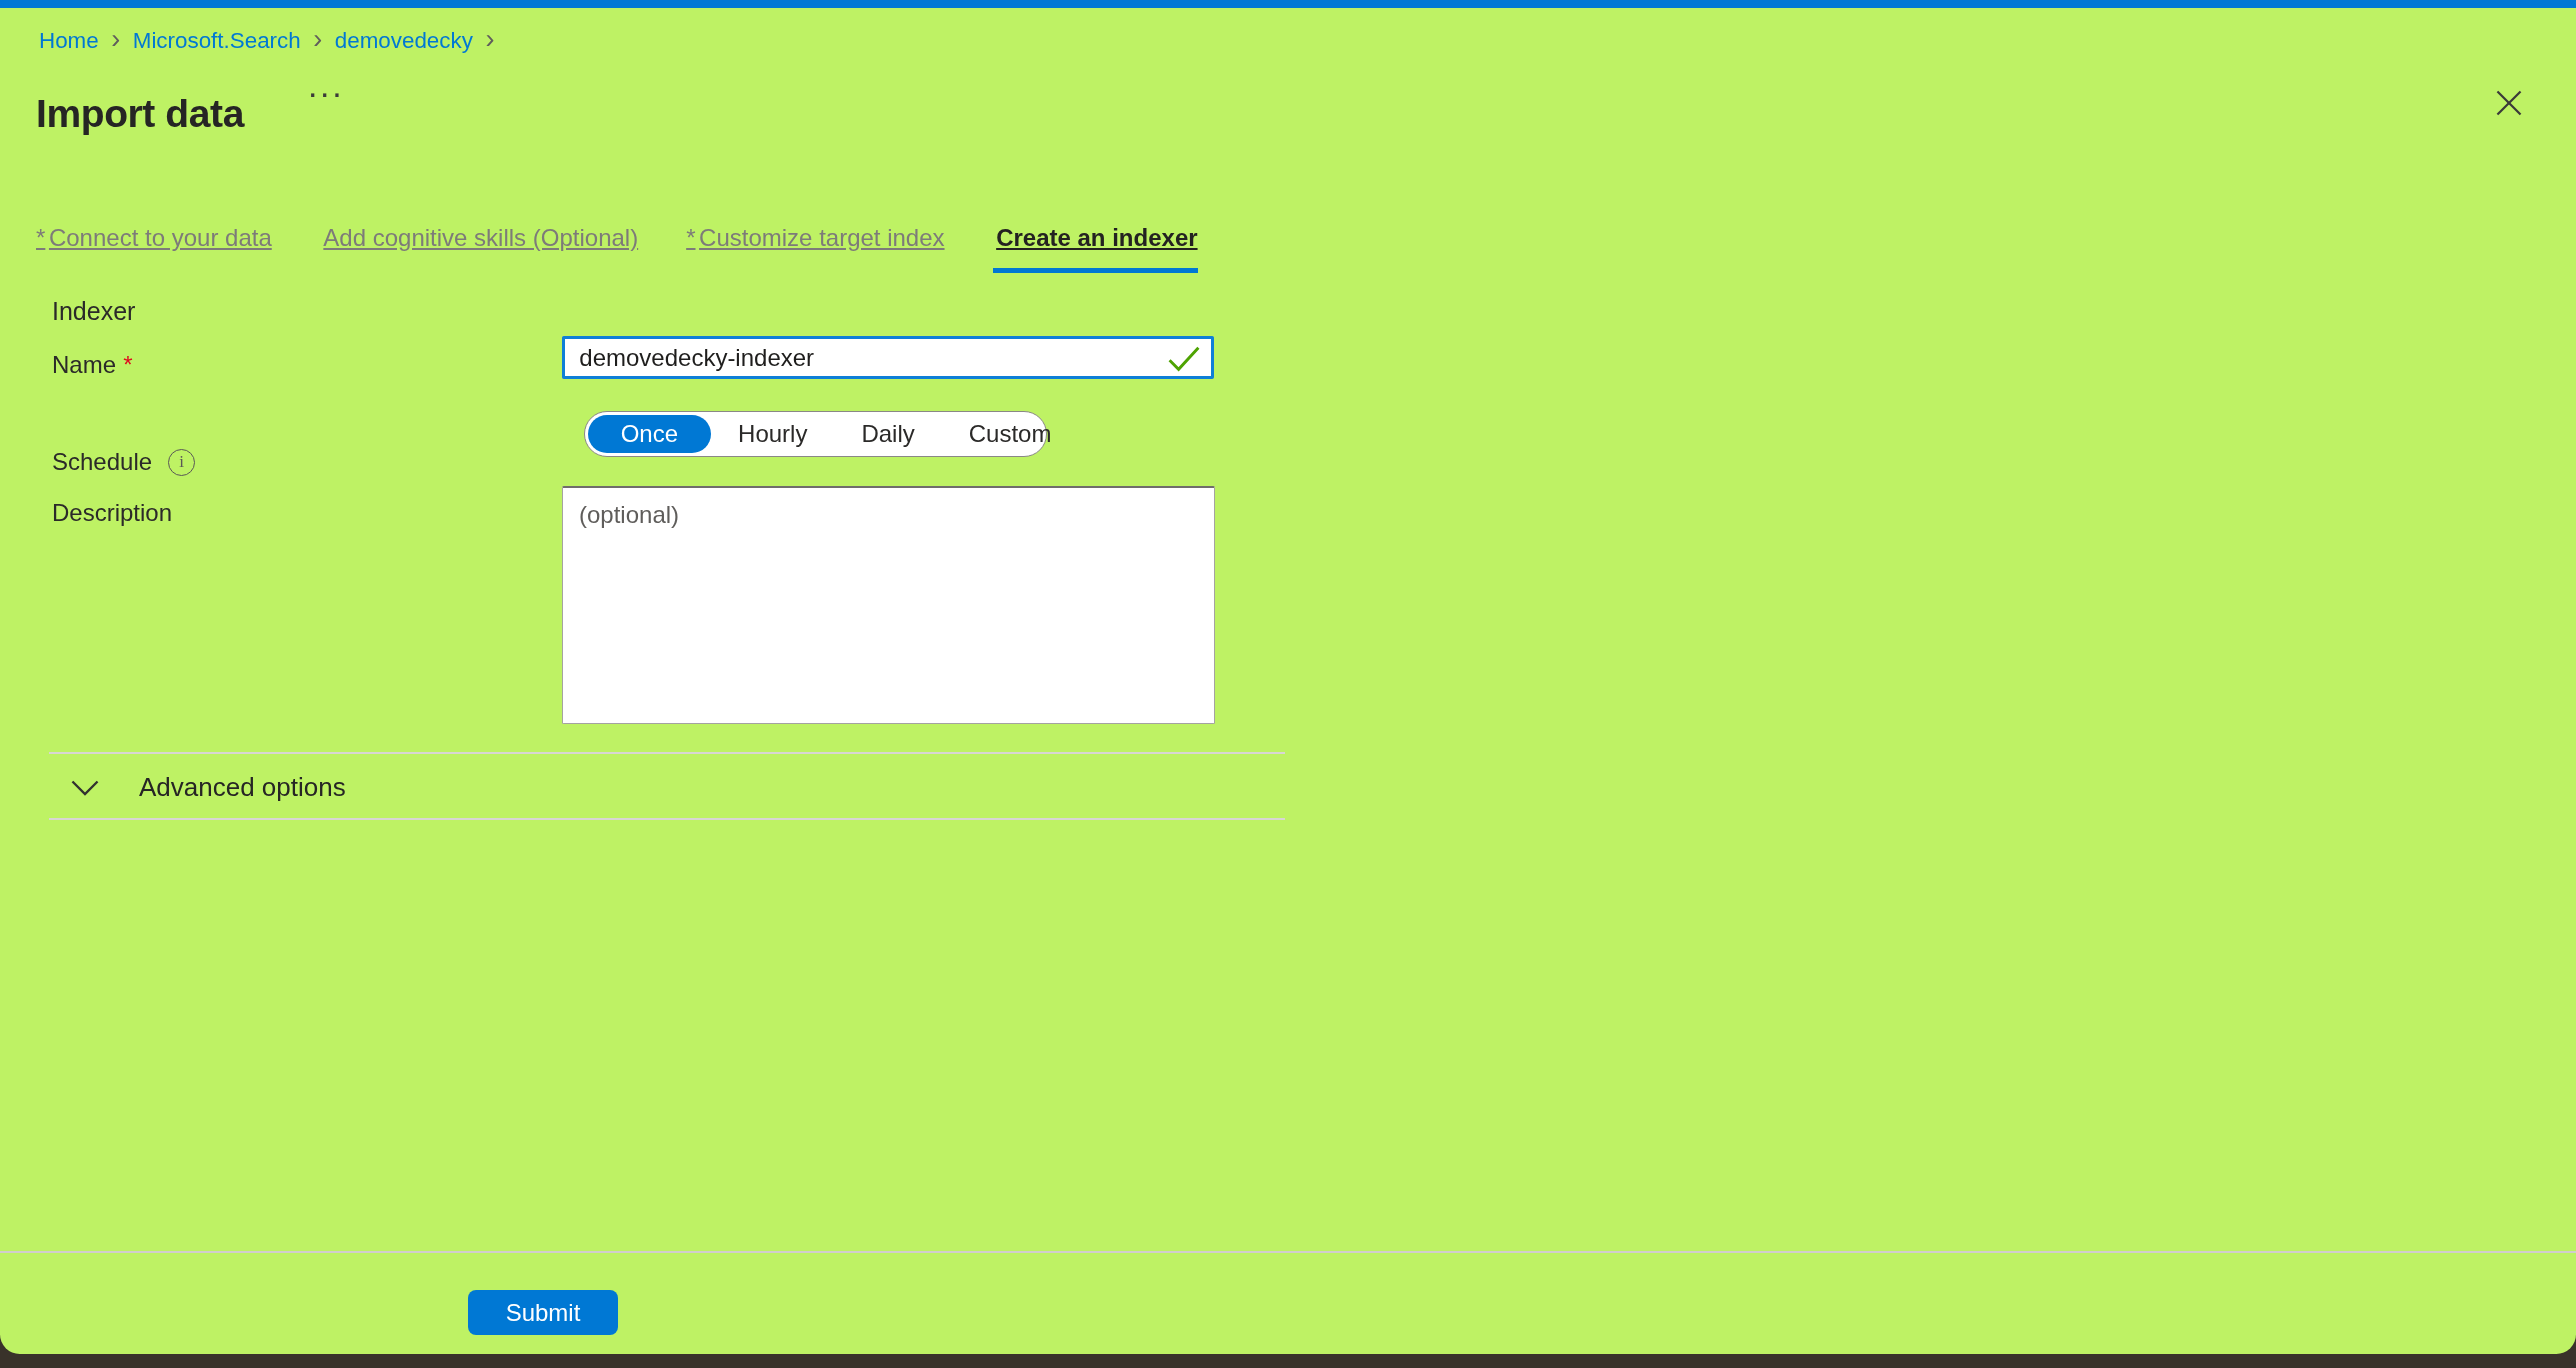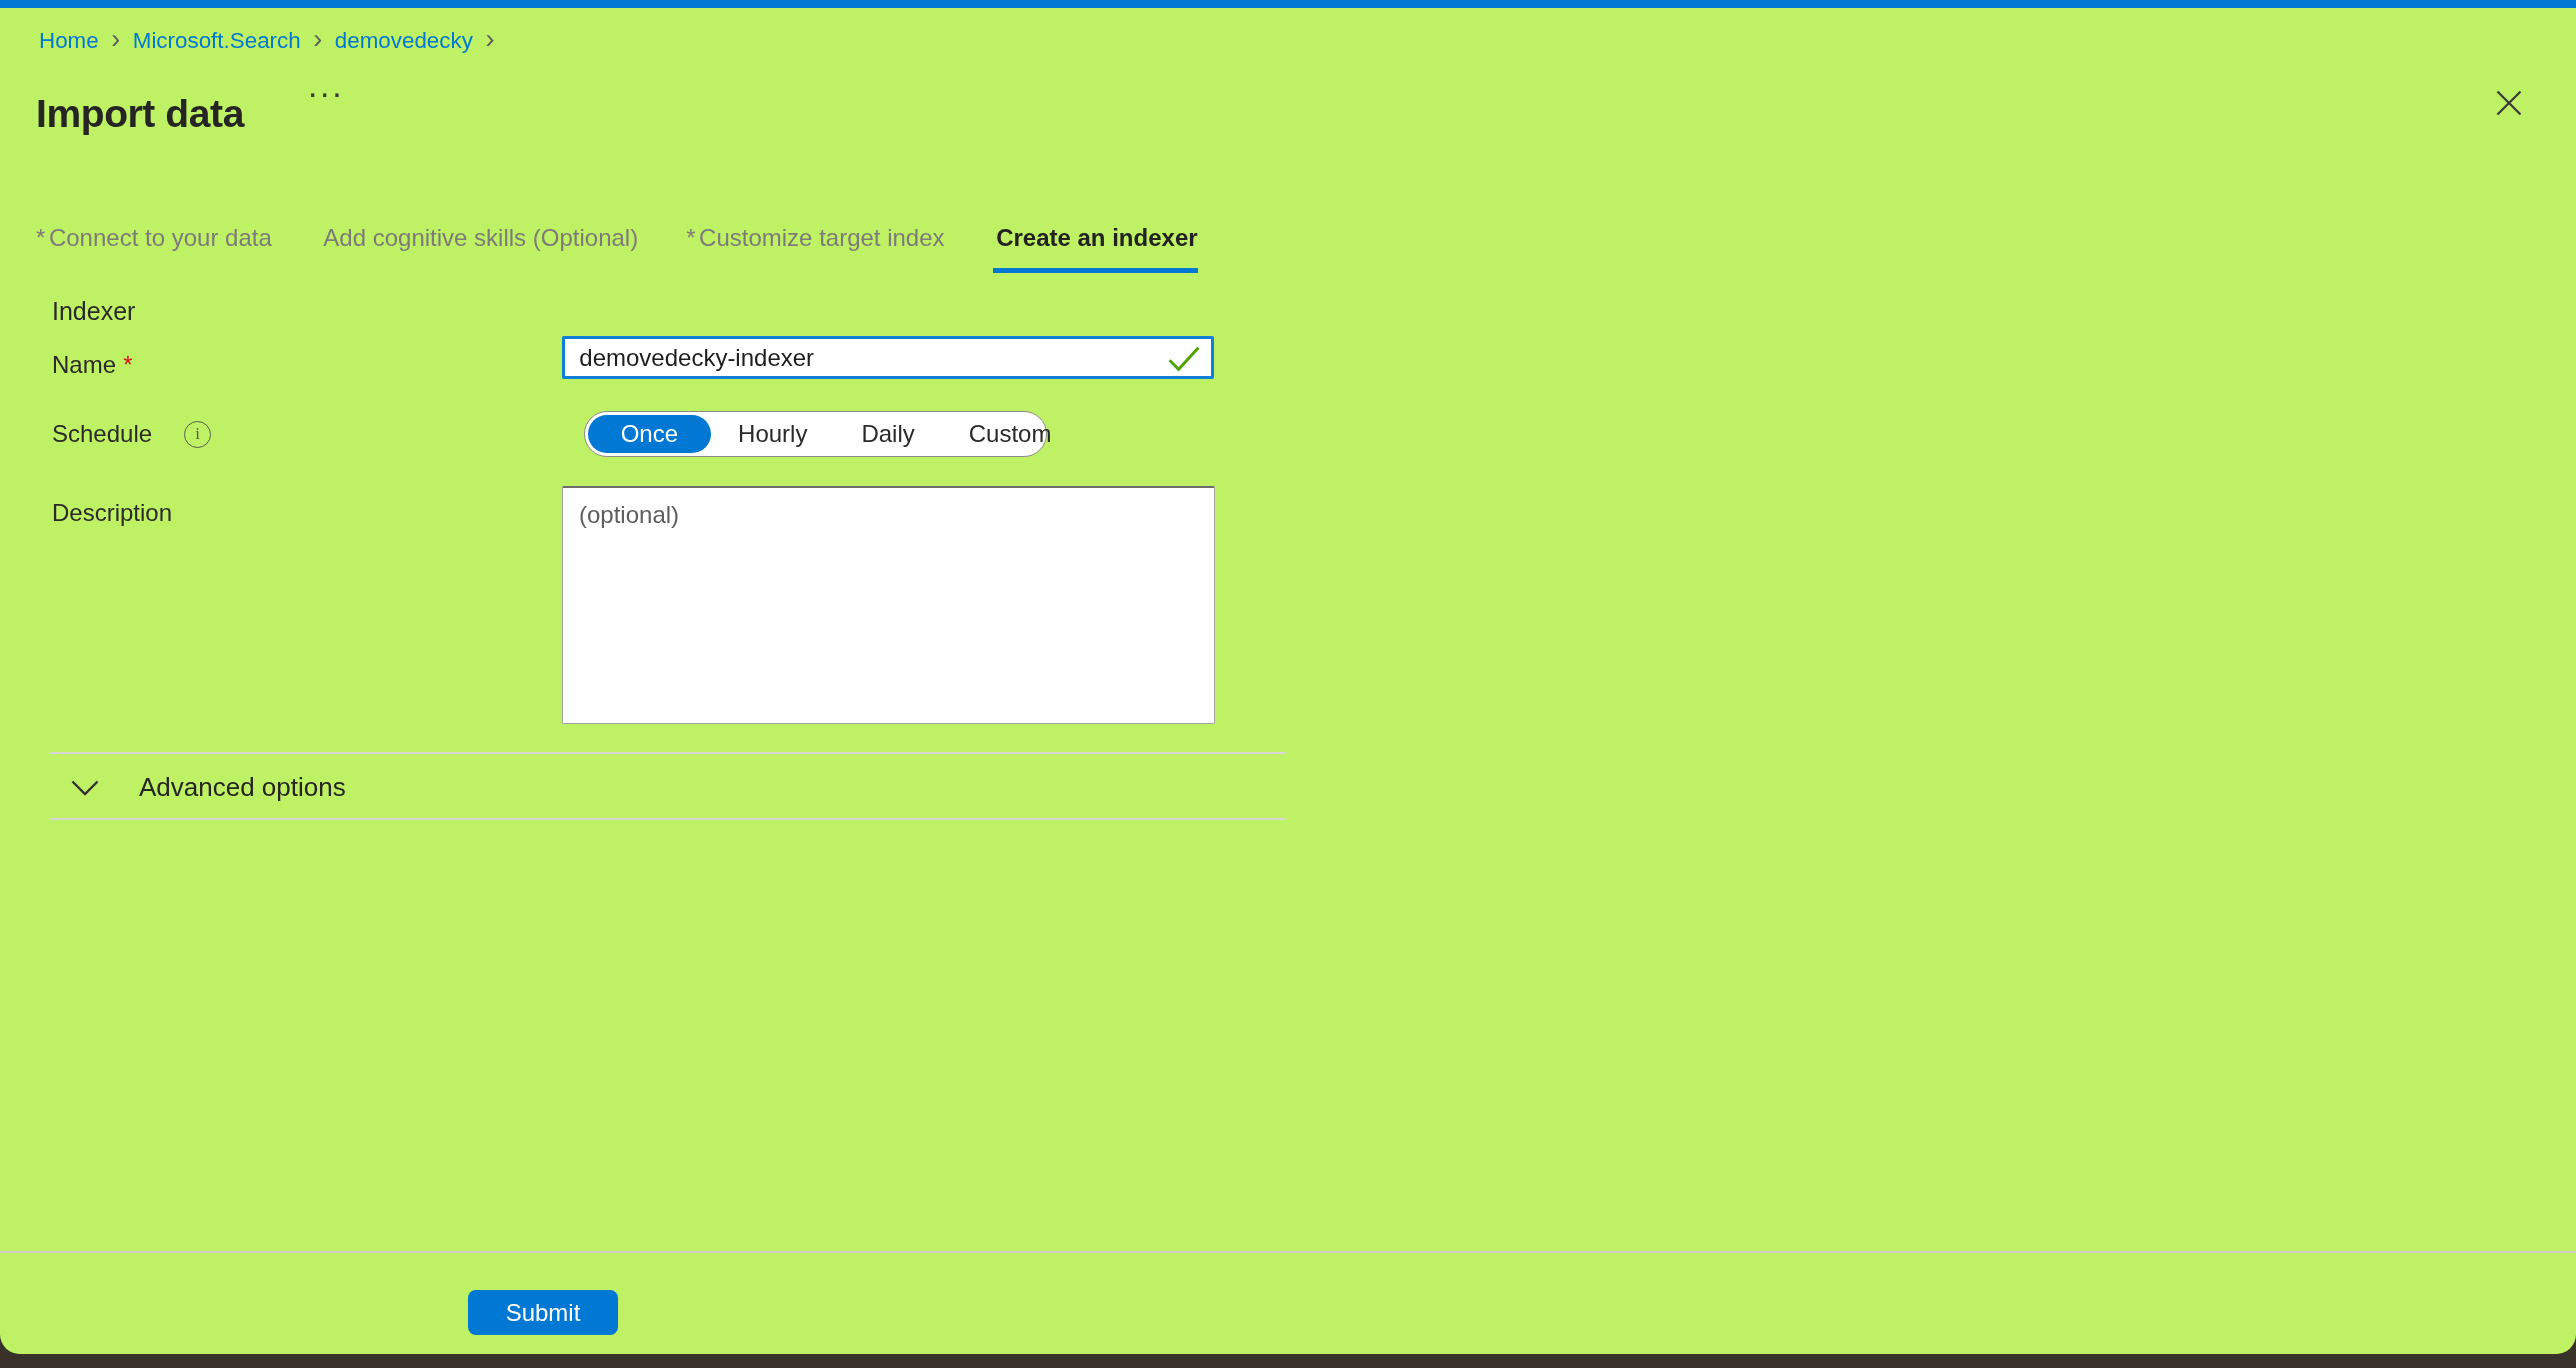--- a/index.html
+++ b/index.html
@@ -55,35 +55,35 @@
     cursor: pointer;
   }
   
   .tabs {
     position: absolute; left: 36px; top: 224px;
     display: flex; gap: 48px;
     font-size: 24px;
   }
   .tab {
     color: #7d7b79; padding-bottom: 16px; cursor: pointer;
-    border-bottom: 5.4px solid transparent; white-space: nowrap;
+    border-bottom: 5.4px solid transparent; white-space: nowrap; text-decoration: underline;
   }
   .tab .star { margin-right: 3.6px; }
   .tab.active {
     color: #232221; font-weight: 600;
     border-bottom-color: #0078d4;
   }
   
   .section-title {
     position: absolute; left: 52px; top: 297px;
     font-size: 25px; color: #2b2a29;
   }
   .field-label { font-size: 24px; color: #2b2a29; position: absolute; left: 52px; }
   .label-name { top: 351px; }
-  .label-schedule { top: 420px; display: flex; align-items: center; gap: 32px; }
+  .label-schedule { top: 448px; display: flex; align-items: center; gap: 16px; }
   .label-desc { top: 499px; }
   .req { color: #df0b1d; margin-left: 7.2px; }
   .name-input-wrap { position: absolute; left: 562px; top: 336px; width: 652px; height: 43px; }
   .name-input {
     width: 100%; height: 100%;
     border: 3.6px solid #0f7fd7; border-radius: 1.8px;
     font-size: 24px; font-family: "Liberation Sans", sans-serif;
     color: #1f1e1d; padding: 0 57px 0 14.3px; outline: none;
   }
   .valid-check { position: absolute; right: 12.5px; top: 8px; }

